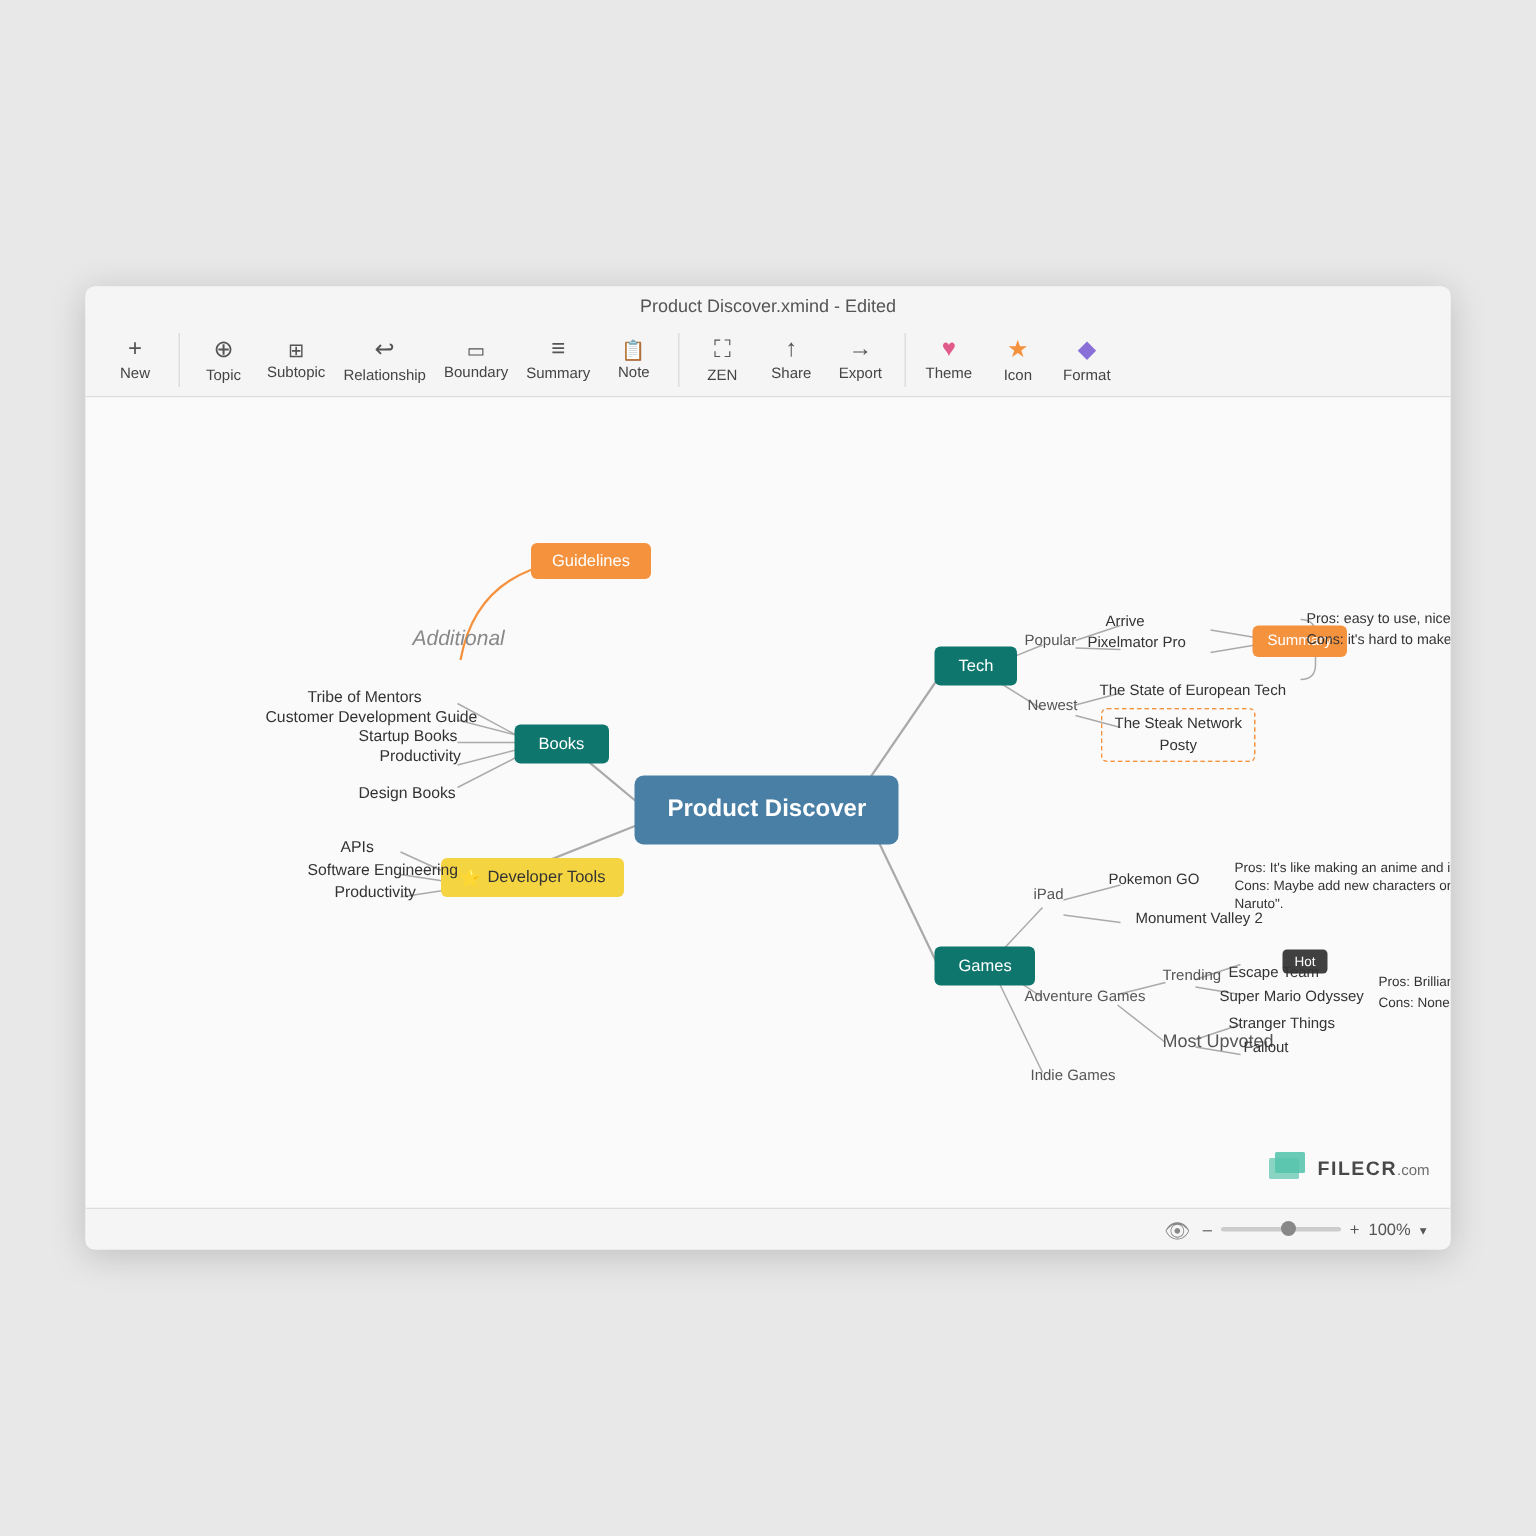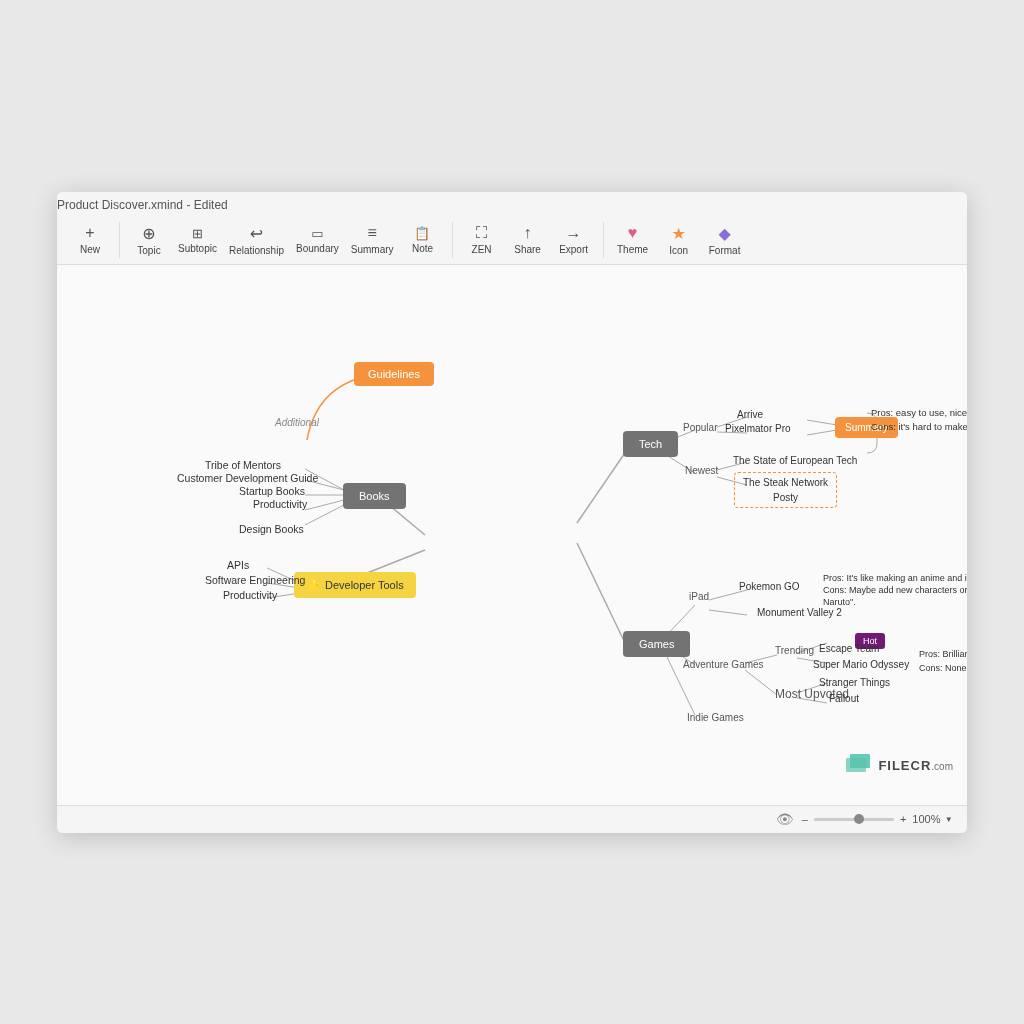--- a/index.html
+++ b/index.html
@@ -18,20 +18,21 @@
       border-radius: 6px;
       box-shadow: 0 4px 24px rgba(0,0,0,0.18);
       overflow: hidden;
       position: relative;
     }
     
     .title-bar {
       background: #f5f5f5;
       border-bottom: 1px solid #ddd;
       padding: 6px 0 0 0;
+      text-align: center;
     }
     .title-bar-text {
       font-size: 12px;
       color: #555;
       margin-bottom: 6px;
     }
     .toolbar {
       display: flex;
       align-items: center;
       padding: 4px 12px 6px 12px;
@@ -81,21 +82,21 @@
     }
     .node-central {
       background: #4a7fa5;
       color: #fff;
       padding: 14px 22px;
       font-size: 16px;
       font-weight: 600;
       border-radius: 6px;
     }
     .node-blue {
-      background: #737373;
+      background: #0f766e;
       color: #fff;
       padding: 7px 16px;
       border-radius: 4px;
     }
     .node-orange {
       background: #f5923e;
       color: #fff;
       padding: 6px 14px;
       border-radius: 4px;
     }
@@ -113,40 +114,40 @@
       background: transparent;
     }
     .node-dev-tools {
       background: #f5d442;
       color: #333;
       padding: 6px 12px;
       border-radius: 4px;
       font-size: 11px;
     }
     .node-hot {
-      background: #701a75;
+      background: #404040;
       color: #fff;
       padding: 3px 8px;
       border-radius: 3px;
       font-size: 9px;
     }
 
     
     .lines-svg {
       position: absolute;
       top: 0; left: 0;
       width: 100%; height: 100%;
       pointer-events: none;
     }
 
     
     .label-italic {
       position: absolute;
       font-style: italic;
-      font-size: 10px;
+      font-size: 14px;
       color: #888;
     }
 
     
     .status-bar {
       background: #f5f5f5;
       border-top: 1px solid #ddd;
       height: 28px;
       display: flex;
       align-items: center;
@@ -174,21 +175,21 @@
       top: -4px;
       width: 10px;
       height: 10px;
       background: #888;
       border-radius: 50%;
     }
 
     
     .watermark {
       position: absolute;
-      bottom: 29px;
+      bottom: 15px;
       right: 14px;
       display: flex;
       align-items: center;
       gap: 4px;
       opacity: 0.85;
     }
     .watermark-logo {
       width: 28px;
       height: 22px;
     }
@@ -364,20 +365,23 @@
     <div class="node node-text" style="left:170px; top:294px;">
       <span>APIs</span>
     </div>
     <div class="node node-text" style="left:148px; top:309px;">
       <span>Software Engineering</span>
     </div>
     <div class="node node-text" style="left:166px; top:324px;">
       <span>Productivity</span>
     </div>
 
+    <div class="node node-central" style="left:366px; top:252px;">
+      <span>Product Discover</span>
+    </div>
 
     <div class="node node-blue" style="left:566px; top:166px;">
       <span>Tech</span>
     </div>
 
     <div class="node node-text" style="left:626px; top:157px; font-size:10px; color:#555;">Popular</div>
 
     <div class="node node-text" style="left:680px; top:144px; font-size:10px;">Arrive</div>
     <div class="node node-text" style="left:668px; top:158px; font-size:10px;">Pixelmator Pro</div>
 

